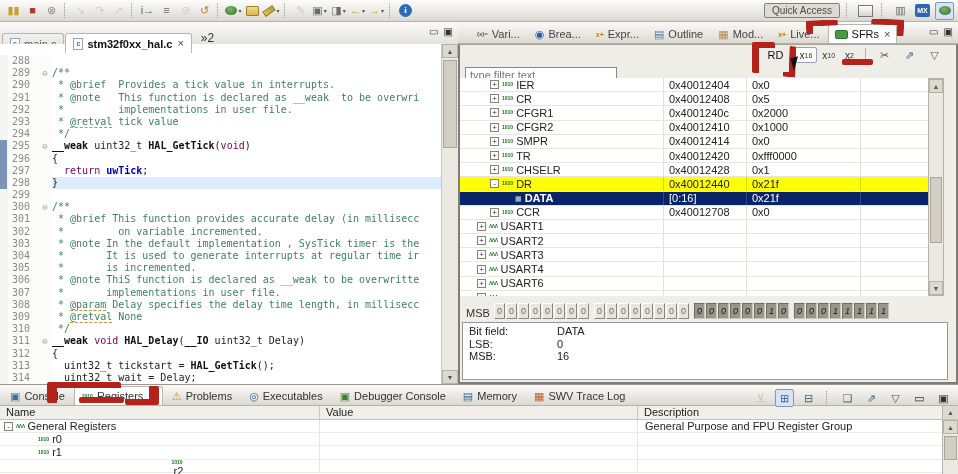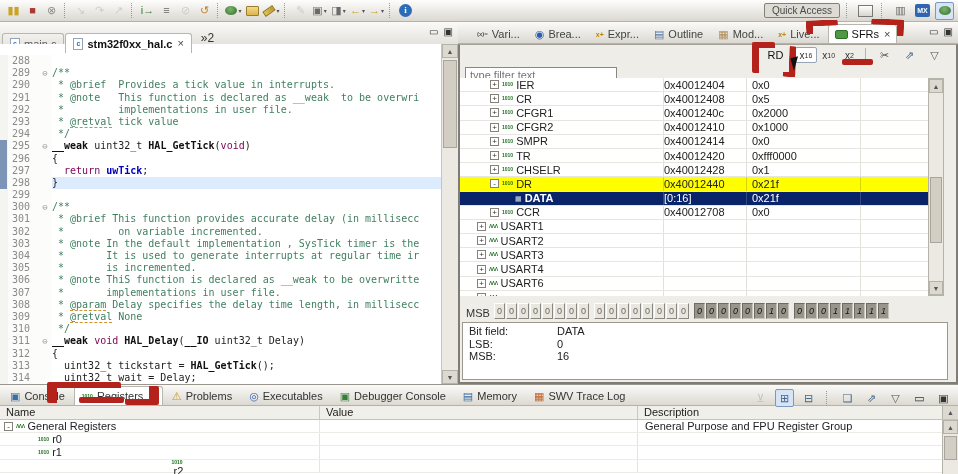--- a/index.html
+++ b/index.html
@@ -74,21 +74,21 @@
   .radix.active{border:1px solid #98a4b5;background:#fff;border-radius:2px}
   .mini-sep{width:4px;height:14px;border-left:1px solid #b5b2a8;margin:0 3px}
   #sfr-filter{height:15px;margin:2px 5px 3px 5px;border:1px solid #8a877e;background:#fff;color:#8a8a8a;
               padding:0 4px;font-size:11px;width:auto;display:block;font-family:"Liberation Sans",sans-serif}
   #sfr-head{display:flex;height:15px;background:#f1efe9;border-top:1px solid #fff;border-bottom:1px solid #b5b2a8;margin-right:28px}
   .shc{border-right:1px solid #cac7be;padding:0 5px;color:#222;overflow:hidden}
   .w-reg{width:203px}.w-addr{width:83px}.w-val{width:114px}.w-x{flex:1;border-right:none}
   #sfr-rows{position:absolute;left:0;top:33px;right:28px;height:218px;overflow:hidden;background:#fff}
   .srow{display:flex;height:14.2px;line-height:14px;border-bottom:1px solid #e7e5df;background:#fff;align-items:center}
   .sc{overflow:hidden;white-space:nowrap;height:100%;display:flex;align-items:center}
-  .c-reg{width:203px}.c-addr{width:83px;border-left:1px solid #e2e0da}
+  .c-reg{width:203px}.c-addr{width:83px;padding-left:5px;border-left:1px solid #e2e0da}
   .c-val{width:114px;padding-left:5px;border-left:1px solid #e2e0da}
   .c-x{flex:1;border-left:1px solid #e2e0da}
   .srow.hl-y{background:#ffff00}.srow.hl-y .sc{border-left-color:#d8d800}
   .srow.hl-s{background:#0a246a;color:#fff}.srow.hl-s .sc{border-left-color:#33487f}
   .srow.hl-s .rname{font-weight:bold}
   .expbox{width:9px;height:9px;border:1px solid #848278;background:#fff;color:#333;font-size:8px;
           line-height:7px;text-align:center;margin-right:3px;flex:none}
   .expspace{width:12px;flex:none}
   .ic{margin-right:3px;flex:none;line-height:1}
   .ic-reg{font-size:5px;font-weight:bold;color:#1c6e1c;letter-spacing:0}

